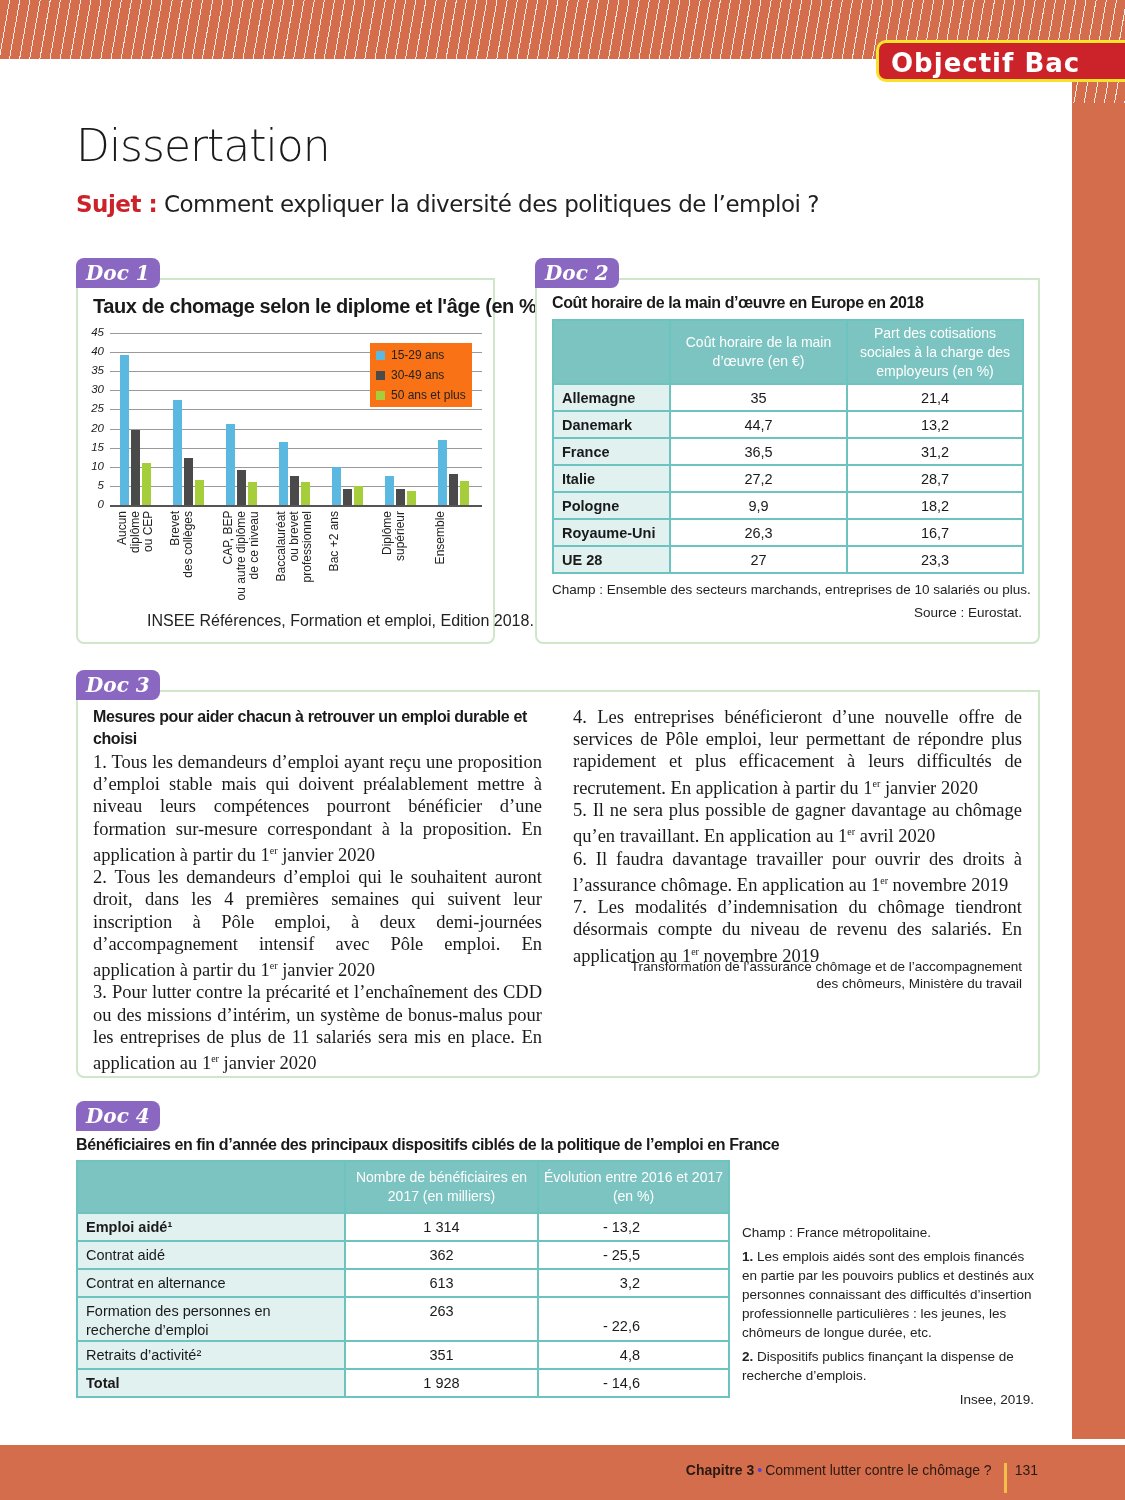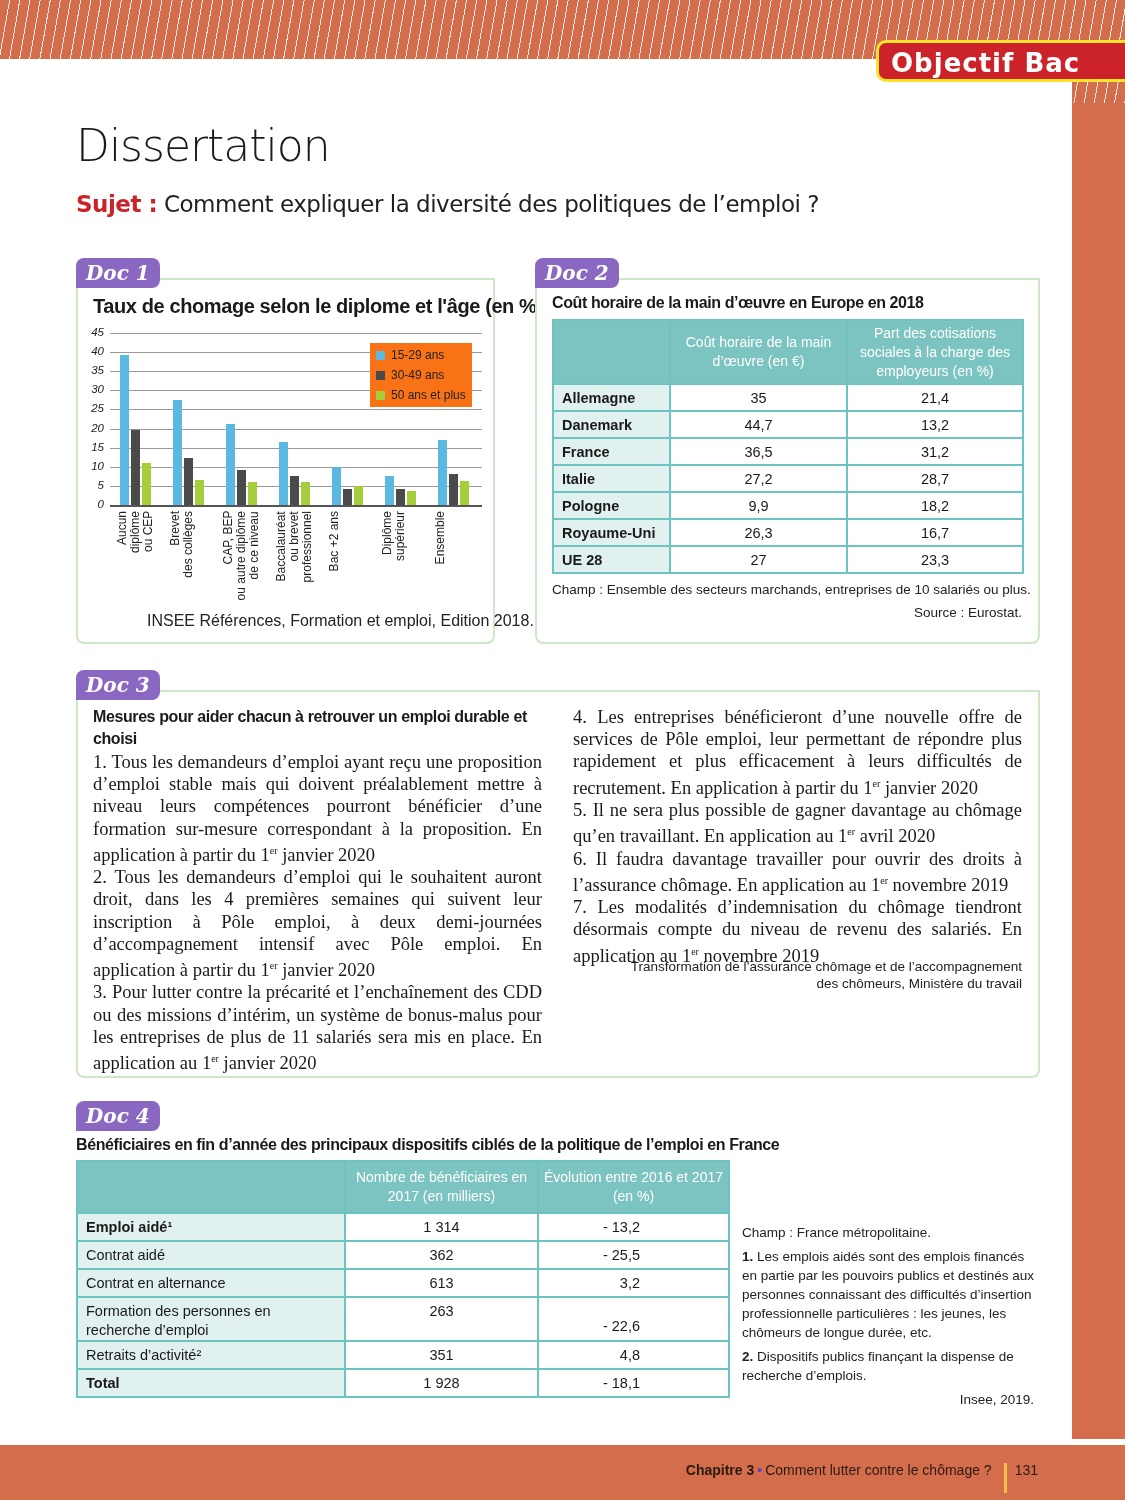--- a/index.html
+++ b/index.html
@@ -291,21 +291,21 @@
         <td class="evo">- 22,6</td>
       </tr>
       <tr>
         <td class="rowh">Retraits d’activité²</td>
         <td class="num">351</td>
         <td class="evo">4,8</td>
       </tr>
       <tr>
         <td class="rowh bold">Total</td>
         <td class="num">1 928</td>
-        <td class="evo">- 18,1</td>
+        <td class="evo">- 14,6</td>
       </tr>
     </tbody>
 </table>
 <div class="doc4-notes">
   <p>Champ : France métropolitaine.</p>
   <p><b>1.</b><span> Les emplois aidés sont des emplois financés en partie par les pouvoirs publics et destinés aux personnes connaissant des difficultés d’insertion professionnelle particulières : les jeunes, les chômeurs de longue durée, etc.</span></p>
   <p><b>2.</b><span> Dispositifs publics finançant la dispense de recherche d’emplois.</span></p>
   <p class="doc4-src">Insee, 2019.</p>
 </div>
 

